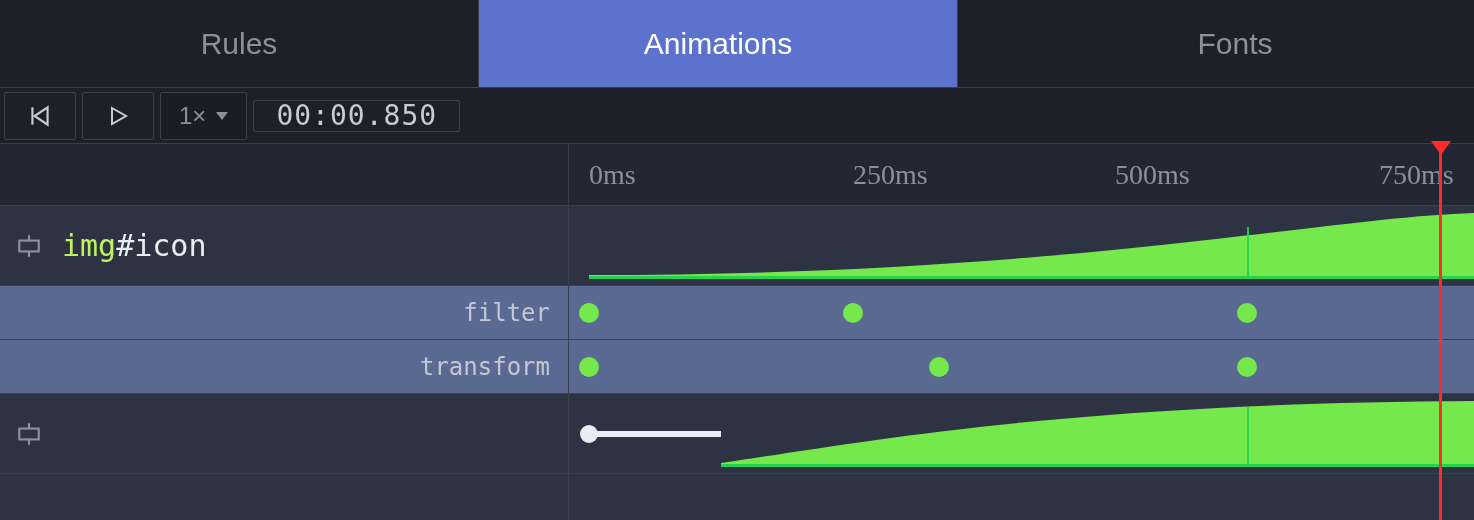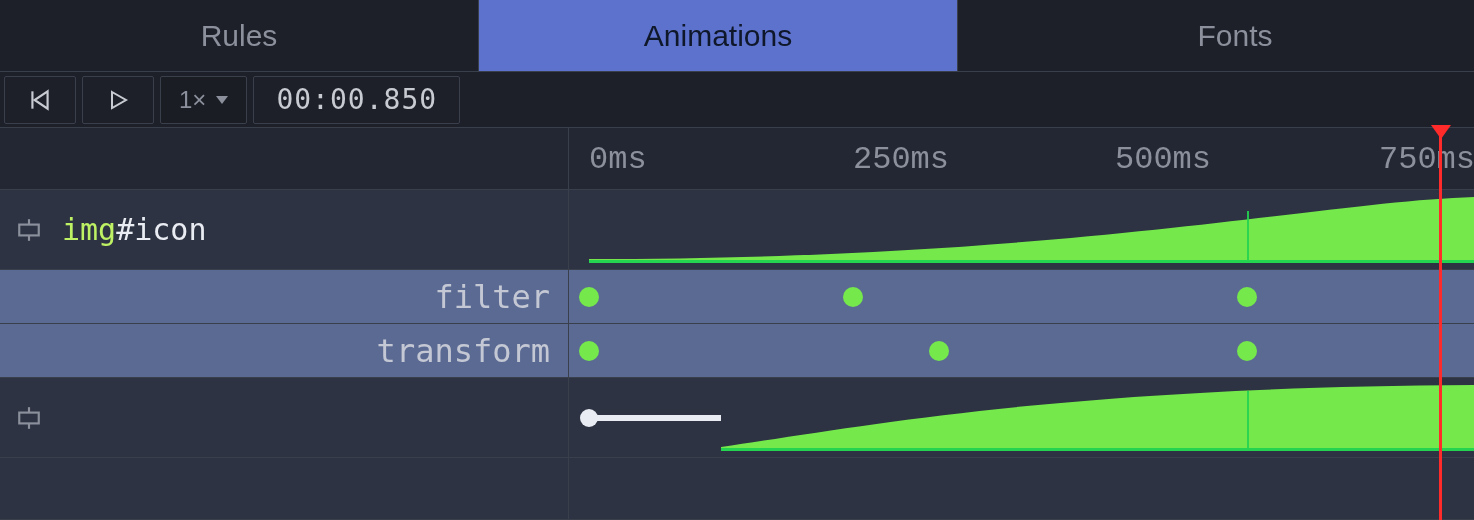--- a/index.html
+++ b/index.html
@@ -26,34 +26,34 @@
     font-family:ui-monospace,Menlo,Consolas,monospace;
     color:var(--text);
     font-size:26px;
     overflow:hidden;
     position:relative;
   }
 
   
   .tabs{
     display:flex;
-    height:72px;
+    height:88px;
     border-bottom:1px solid var(--border);
   }
   .tab{
     flex:1;
     display:flex;align-items:center;justify-content:center;
     font-family:-apple-system,Segoe UI,Helvetica,Arial,sans-serif;
     font-size:30px;
     color:var(--muted);
     border-right:1px solid var(--border);
     cursor:default;
   }
   .tab:last-child{border-right:none;margin-left:38px;}
-  .tab.active{background:var(--tab-active);color:#0f172a;}
+  .tab.active{background:var(--tab-active);color:#ffffff;}
 
   
   .controls{
     display:flex;align-items:center;
     height:56px;
     background:var(--bg-dark);
     border-bottom:1px solid var(--border);
     padding:0 4px;
     gap:2px;
   }
@@ -74,21 +74,21 @@
     background:#1a1d24;
     border:1px solid var(--border);
     border-radius:2px;
     margin-right:4px;
     color:var(--muted);
     font-family:-apple-system,Segoe UI,Helvetica,Arial,sans-serif;
     font-size:24px;
   }
   .speed .caret{border-left:6px solid transparent;border-right:6px solid transparent;border-top:8px solid var(--muted);}
   .timecode{
-    height:48px;
+    height:32px;
     display:flex;align-items:center;
     padding:0 22px;
     font-size:28px;
     letter-spacing:1px;
     border:1px solid var(--border);
     border-radius:2px;
     color:var(--text);
   }
 
   
@@ -113,41 +113,41 @@
     border-bottom:1px solid var(--border);
     position:relative;
     background:var(--bg);
   }
   .time-header .label-side{
     position:absolute;left:0;top:0;bottom:0;width:var(--left-col);
     border-right:1px solid var(--border);
   }
   .tick{
     position:absolute;top:50%;transform:translateY(-50%);
-    font-size:32px;color:var(--muted);
-    font-family:Liberation Mono, monospace;
+    font-size:28px;color:var(--muted);
+    font-family:Liberation Serif, serif;
   }
 
   
   .el-row, .prop-row, .spacer-row{
     position:relative;
     border-bottom:1px solid var(--border);
   }
   .el-row{height:80px;background:var(--row);}
   .prop-row{height:54px;background:var(--row-alt);}
   .prop-row:nth-of-type(odd){}
   .spacer-row{height:62px;background:var(--row);}
 
   .label-cell{
     position:absolute;left:0;top:0;bottom:0;width:var(--left-col);
     border-right:1px solid var(--border);
     display:flex;align-items:center;
   }
   .el-row .label-cell{padding-left:14px;gap:18px;}
-  .prop-row .label-cell{justify-content:flex-end;padding-right:18px;color:#c4c8d4;font-size:32px;}
+  .prop-row .label-cell{justify-content:flex-end;padding-right:18px;color:#c4c8d4;font-size:24px;}
   .selector{font-size:30px;}
   .tag{color:#bef264;}
   .idsel{color:#e9ecf2;}
 
   .target-icon{
     width:30px;height:30px;color:var(--muted);
     display:flex;align-items:center;justify-content:center;
   }
 
   .track-cell{

